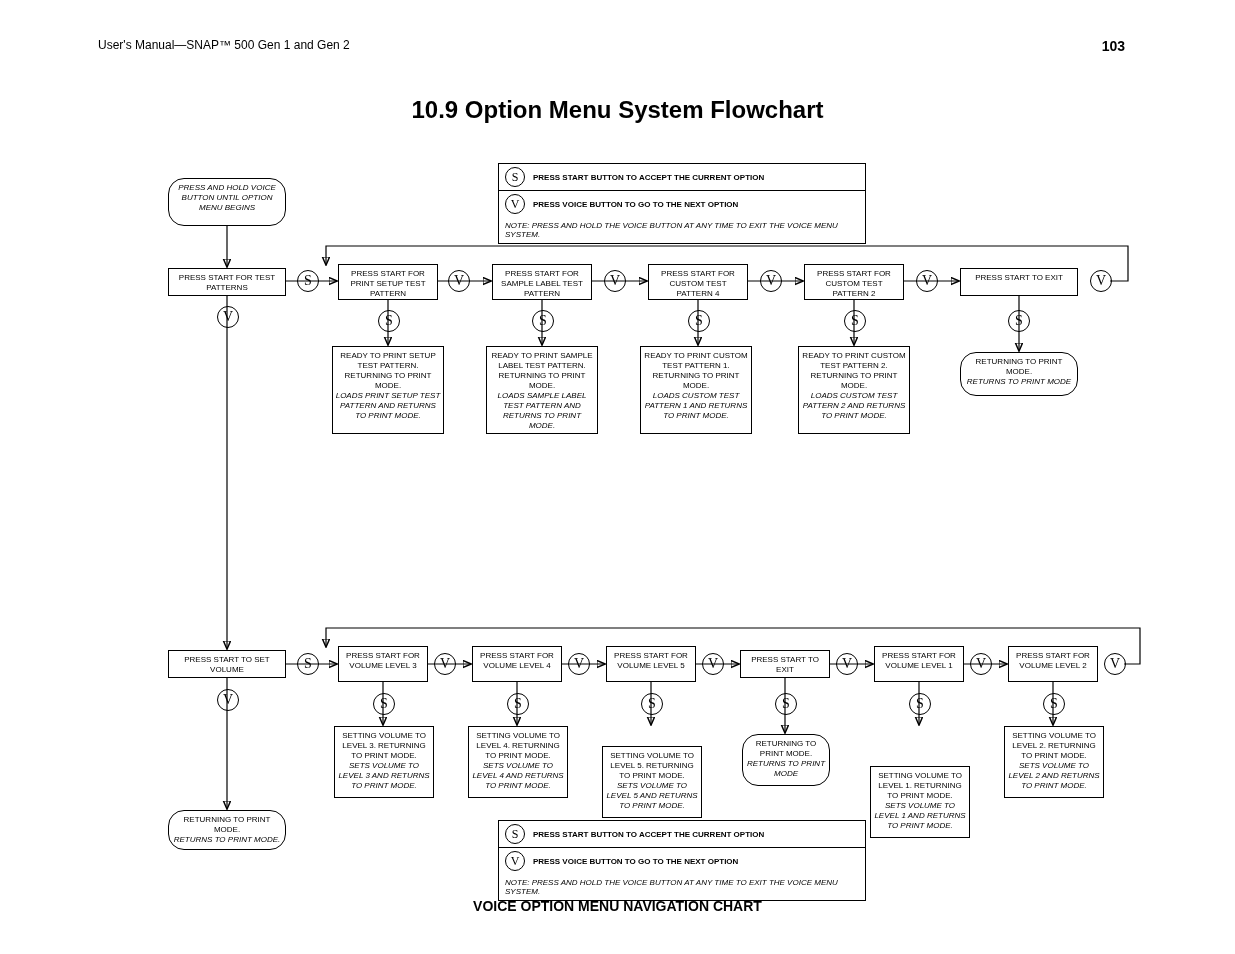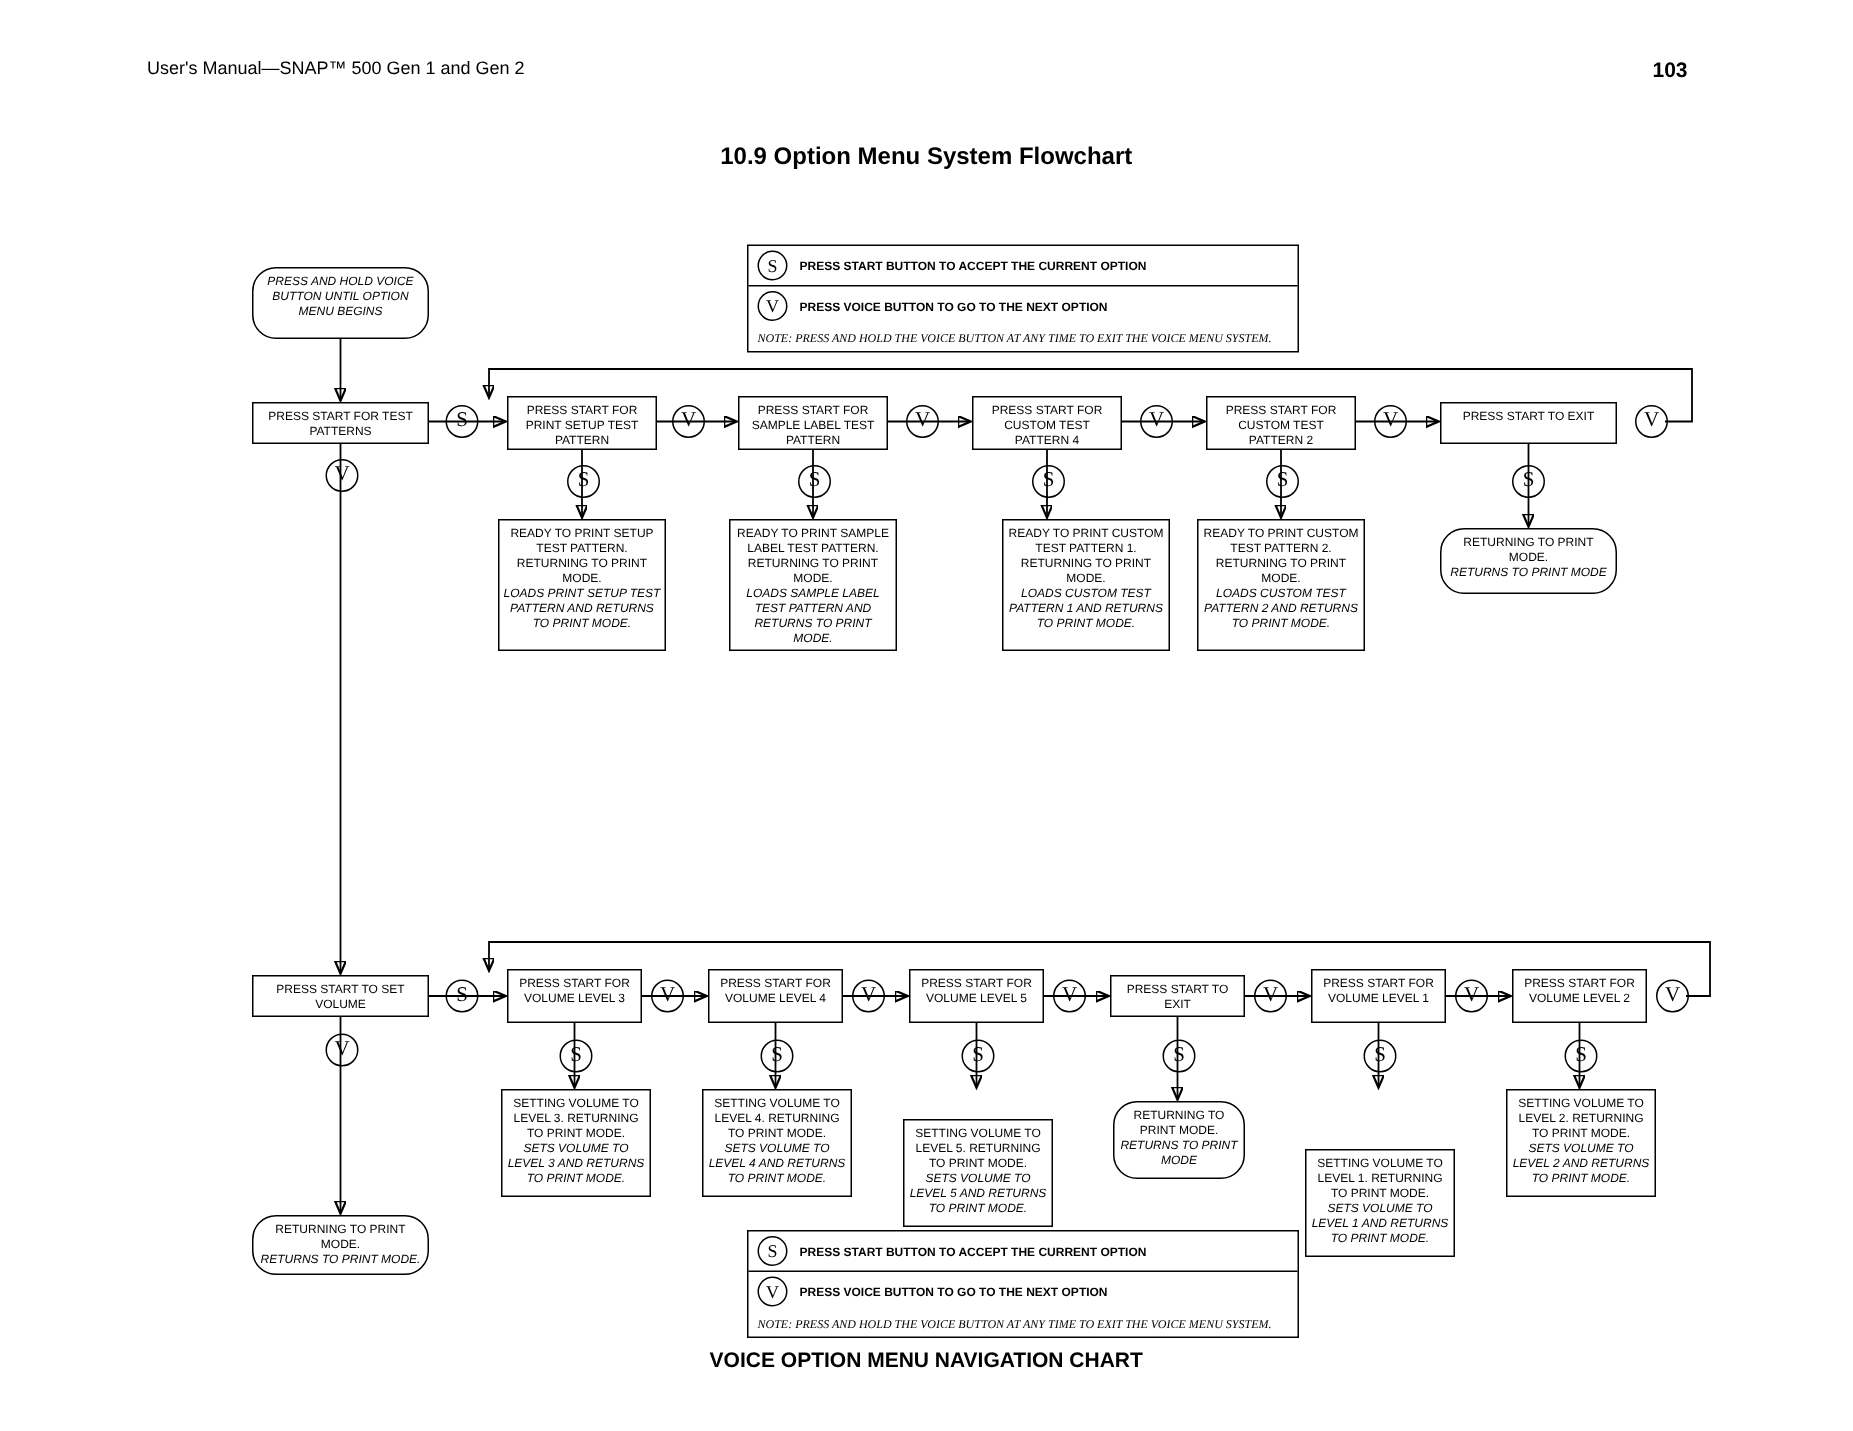--- a/index.html
+++ b/index.html
@@ -1,30 +1,30 @@
 <!DOCTYPE html>
 <html><head>
 <meta charset="utf-8">
 <style>
   html,body{margin:0;padding:0;background:#fff;font-family:Arial,Helvetica,sans-serif;color:#000;}
   .page{position:relative;width:1235px;height:954px;}
   .hdr-left{position:absolute;left:98px;top:38px;font-size:12px;}
   .hdr-right{position:absolute;right:110px;top:38px;font-size:14px;font-weight:bold;}
-  .title{position:absolute;width:100%;top:96px;text-align:center;font-size:16px;font-weight:bold;}
+  .title{position:absolute;width:100%;top:96px;text-align:center;font-size:24px;font-weight:bold;}
   .footer{position:absolute;width:100%;top:898px;text-align:center;font-size:14px;font-weight:bold;}
   .box{position:absolute;border:1px solid #000;text-align:center;font-size:8px;line-height:1.25;padding:4px 2px;box-sizing:border-box;background:#fff;}
   .pill{border-radius:16px;}
   .ital{font-style:italic;text-align:center;}
   .circ{position:absolute;width:20px;height:20px;border:1.5px solid #000;border-radius:50%;background:#fff;font:14px/20px "Times New Roman",serif;text-align:center;}
   .legend{position:absolute;border:1px solid #000;box-sizing:border-box;background:#fff;}
   .legend .row{display:flex;align-items:center;height:26px;padding:0 6px;gap:8px;}
   .legend .row.bb{border-bottom:1px solid #000;}
   .legend .c{width:18px;height:18px;border:1.5px solid #000;border-radius:50%;font:12px/18px "Times New Roman",serif;text-align:center;flex:0 0 18px;}
   .legend .t{font-size:8px;font-weight:bold;}
-  .legend .note{font-size:8px;font-style:italic;padding:4px 6px;font-family:Liberation Serif, serif;}
+  .legend .note{font-size:8px;font-style:italic;padding:4px 6px;}
   svg.wires{position:absolute;left:0;top:0;pointer-events:none;}
   svg.wires path,svg.wires line{stroke:#000;stroke-width:1.2;fill:none;}
   .ah{fill:#000;}
 </style>
 </head>
 <body>
 
 <div class="page">
   <div class="hdr-left">User's Manual—SNAP™ 500 Gen 1 and Gen 2</div>
   <div class="hdr-right">103</div>
@@ -66,21 +66,21 @@
   <div class="circ" style="left:217px;top:306px;">V</div>
 
   <div class="box" style="left:332px;top:346px;width:112px;height:88px;">
     <span>READY TO PRINT SETUP TEST PATTERN. RETURNING TO PRINT MODE.</span><br>
     <span class="ital">LOADS PRINT SETUP TEST PATTERN AND RETURNS TO PRINT MODE.</span>
   </div>
   <div class="box" style="left:486px;top:346px;width:112px;height:88px;">
     <span>READY TO PRINT SAMPLE LABEL TEST PATTERN. RETURNING TO PRINT MODE.</span><br>
     <span class="ital">LOADS SAMPLE LABEL TEST PATTERN AND RETURNS TO PRINT MODE.</span>
   </div>
-  <div class="box" style="left:668px;top:346px;width:112px;height:88px;">
+  <div class="box" style="left:640px;top:346px;width:112px;height:88px;">
     <span>READY TO PRINT CUSTOM TEST PATTERN 1. RETURNING TO PRINT MODE.</span><br>
     <span class="ital">LOADS CUSTOM TEST PATTERN 1 AND RETURNS TO PRINT MODE.</span>
   </div>
   <div class="box" style="left:798px;top:346px;width:112px;height:88px;">
     <span>READY TO PRINT CUSTOM TEST PATTERN 2. RETURNING TO PRINT MODE.</span><br>
     <span class="ital">LOADS CUSTOM TEST PATTERN 2 AND RETURNS TO PRINT MODE.</span>
   </div>
   <div class="box pill" style="left:960px;top:352px;width:118px;height:44px;">
     <span>RETURNING TO PRINT MODE.</span><br>
     <span class="ital">RETURNS TO PRINT MODE</span>

